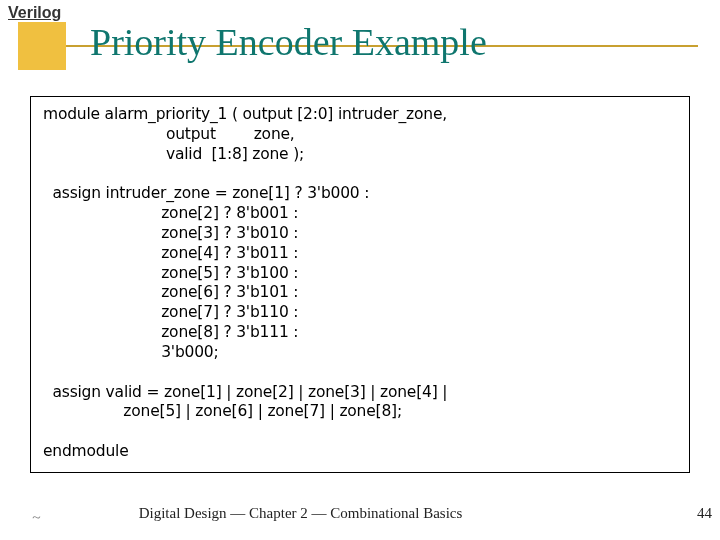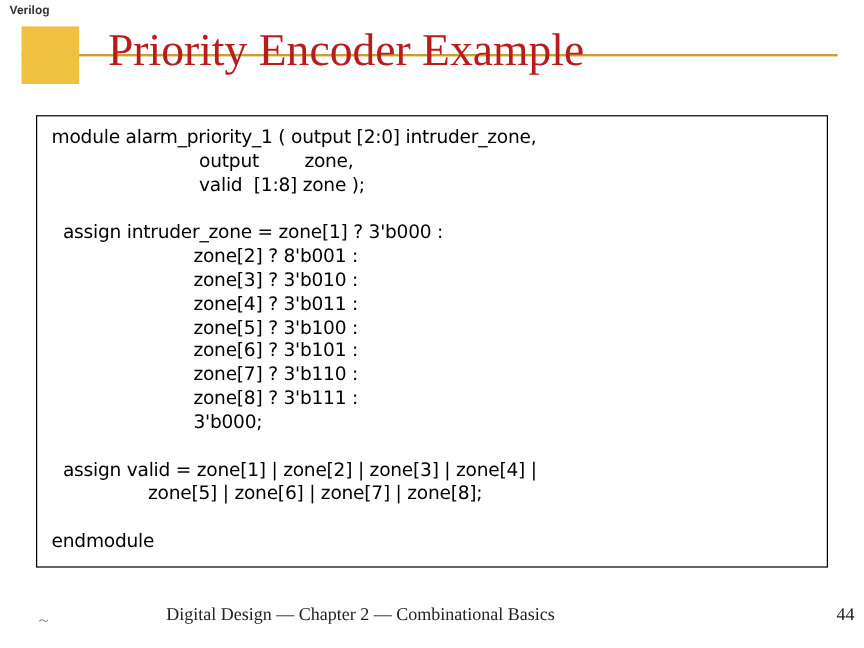--- a/index.html
+++ b/index.html
@@ -10,22 +10,23 @@
     font-family: "Times New Roman", serif;
     position: relative;
     overflow: hidden;
   }
   .top-label {
     position: absolute;
     top: 4px;
     left: 8px;
     font-family: Arial, sans-serif;
     font-weight: bold;
-    font-size: 10px;
+    font-size: 16px;
     color: #333;
+    text-decoration: underline;
   }
   .accent-block {
     position: absolute;
     top: 22px;
     left: 18px;
     width: 48px;
     height: 48px;
     background: #f0c040;
   }
   .accent-line {
@@ -35,21 +36,21 @@
     width: 680px;
     height: 2px;
     background: #c8a030;
   }
   .title {
     position: absolute;
     top: 20px;
     left: 90px;
     font-size: 38px;
     font-weight: normal;
-    color: #b91c1c;
+    color: #0f766e;
   }
   .code-box {
     position: absolute;
     top: 96px;
     left: 30px;
     width: 660px;
     border: 1.5px solid #000;
     padding: 8px 12px 10px 12px;
     font-family: "Verdana", "DejaVu Sans", sans-serif;
     font-size: 15.5px;

